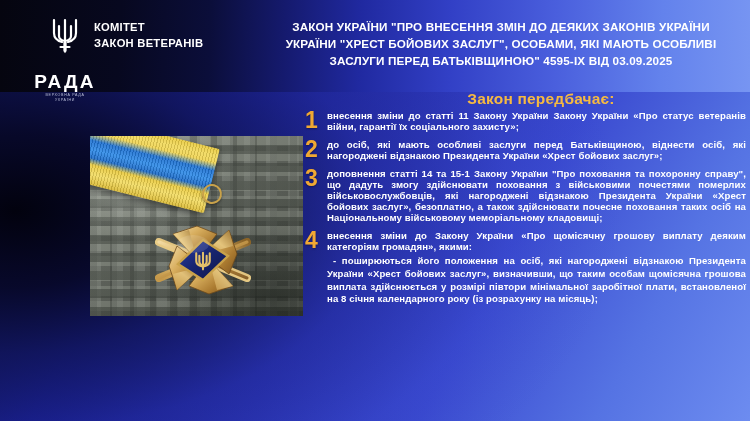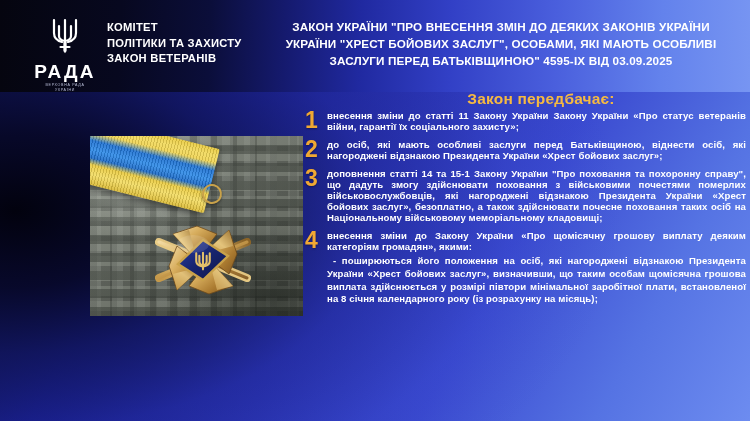--- a/index.html
+++ b/index.html
@@ -44,34 +44,34 @@
     text-align: center;
     z-index: 5;
   }
   .trident { display: block; margin: 0 auto; }
   .logo-word {
     color: #ffffff;
     font-size: 19px;
     font-weight: bold;
     letter-spacing: 2.2px;
     line-height: 1;
-    margin-top: 8px;
+    margin-top: 18px;
   }
   .logo-sub {
     color: #b9bed8;
     font-size: 3.6px;
     letter-spacing: 0.7px;
     line-height: 1.5;
     margin-top: 2px;
     white-space: pre-line;
   }
 
   .committee {
     position: absolute;
-    left: 107px; top: 20px;
+    left: 94px; top: 20px;
     width: 185px;
     color: #ffffff;
     font-size: 11.2px;
     font-weight: bold;
     line-height: 15.5px;
     letter-spacing: 0.25px;
     z-index: 5;
   }
   .committee div { white-space: nowrap; }
 
@@ -223,21 +223,20 @@
       </g>
       <path d="M16.4 28 L19.6 28 L19.6 37 L18 39.2 L16.4 37 Z" fill="#ffffff"></path>
     </svg>
     <div class="logo-word">РАДА</div>
     <div class="logo-sub">ВЕРХОВНА РАДА
 УКРАЇНИ</div>
   </div>
 
   <div class="committee">
     <div>КОМІТЕТ</div>
-    <div>ПОЛІТИКИ ТА ЗАХИСТУ</div>
     <div>ЗАКОН ВЕТЕРАНІВ</div>
   </div>
 
   <div class="law-title">
     <div>ЗАКОН УКРАЇНИ "ПРО ВНЕСЕННЯ ЗМІН ДО ДЕЯКИХ ЗАКОНІВ УКРАЇНИ</div>
     <div>УКРАЇНИ "ХРЕСТ БОЙОВИХ ЗАСЛУГ", ОСОБАМИ, ЯКІ МАЮТЬ ОСОБЛИВІ</div>
     <div>ЗАСЛУГИ ПЕРЕД БАТЬКІВЩИНОЮ"  4595-IX ВІД 03.09.2025</div>
   </div>
 
   <div class="provides">Закон передбачає:</div>

